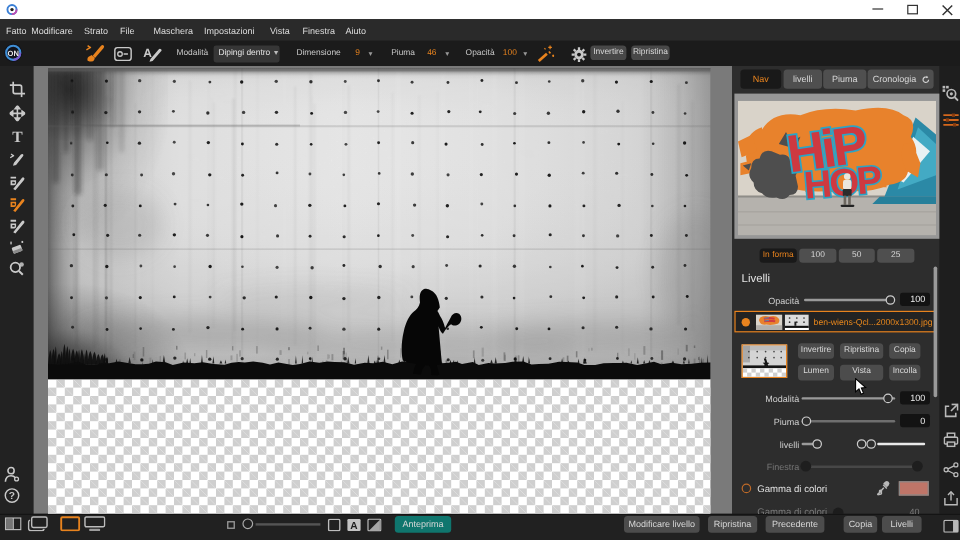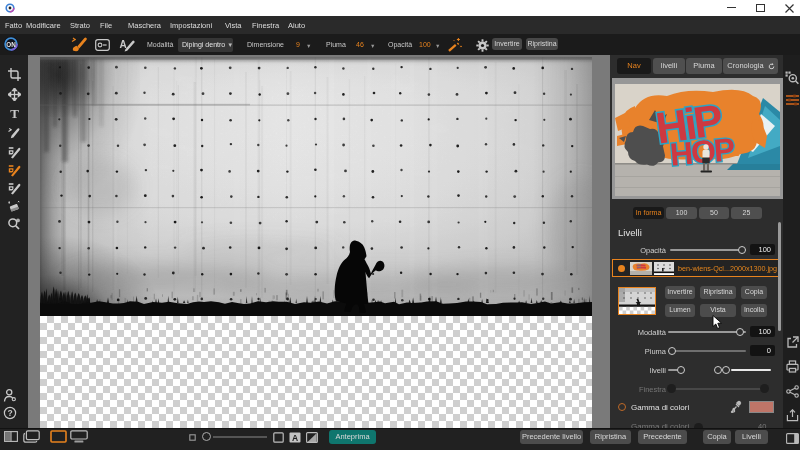--- a/index.html
+++ b/index.html
@@ -994,21 +994,21 @@
         <text x="6" y="8.6" font-size="8.5" font-weight="bold" fill="#1e1e1e" text-anchor="middle" font-family="Liberation Sans">A</text>
       </svg>
     </div>
 <div class="abs" style="left:306px;top:432px">
       <svg width="12" height="11" viewBox="0 0 12 11" style="display:block;">
         <rect x="0.6" y="0.6" width="10.8" height="9.8" rx="1" stroke="#bdbdbd" stroke-width="1.1" fill="none"></rect>
         <path d="M10.6,1.2 L1.6,10 H10.6 Z" fill="#bdbdbd" opacity="0.85"></path>
       </svg>
     </div>
 <div class="btn" style="left:329px;top:430px;width:47px;background:#0f766e">Anteprima</div>
-<div class="btn" style="left:520px;top:430px;width:63px">Precedente livello</div>
+<div class="btn" style="left:520px;top:430px;width:63px">Modificare livello</div>
 <div class="btn" style="left:590px;top:430px;width:41px">Ripristina</div>
 <div class="btn" style="left:638px;top:430px;width:49px">Precedente</div>
 <div class="btn" style="left:703px;top:430px;width:28px">Copia</div>
 <div class="btn" style="left:735px;top:430px;width:33px">Livelli</div>
 <div class="abs" style="left:786px;top:433px">
       <svg width="13" height="11" viewBox="0 0 13 11" style="display:block;">
         <rect x="0.6" y="0.6" width="11.8" height="9.8" rx="1" stroke="#b9b9b9" stroke-width="1.1" fill="none"></rect>
         <rect x="8.2" y="0.6" width="4.2" height="9.8" fill="#b9b9b9"></rect>
       </svg>
     </div>

